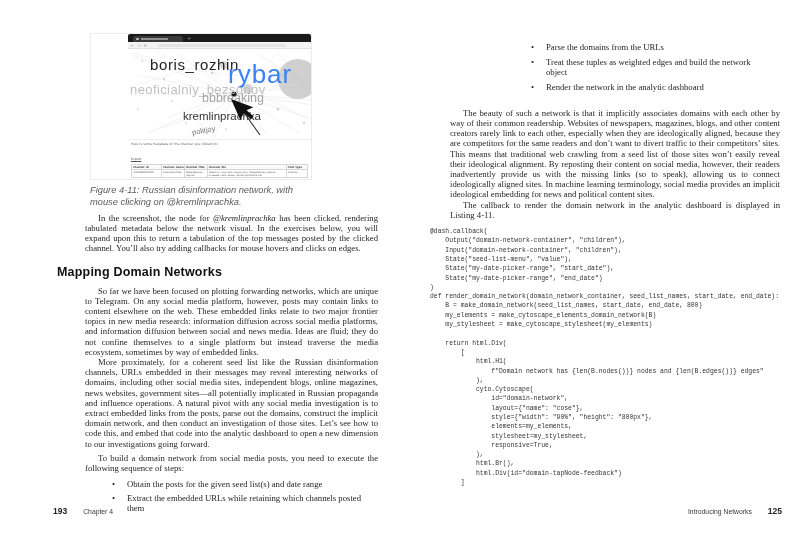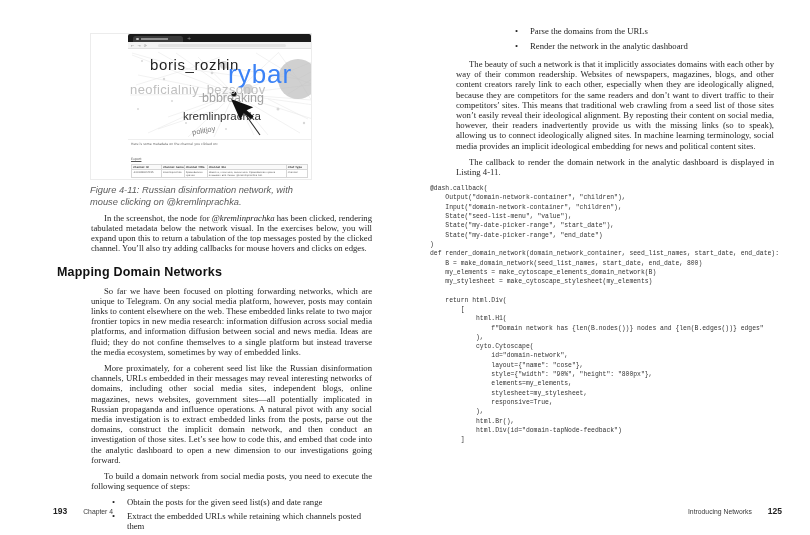--- a/index.html
+++ b/index.html
@@ -3,28 +3,28 @@
 <meta charset="utf-8">
 <style>
   html,body{margin:0;padding:0;background:#ffffff;}
   .spread{position:relative;width:810px;height:535px;background:#ffffff;overflow:hidden;
           font-family:"Liberation Serif",serif;color:#262626;}
 
   
   .col-left{position:absolute;left:85px;top:33px;width:293px;}
   .col-right{position:absolute;left:450px;top:26px;width:330px;}
 
-  p.body{font-size:8.7px;line-height:10.2px;text-align:justify;text-indent:13px;margin:6px;}
+  p.body{font-size:8.7px;line-height:10.2px;text-align:justify;text-indent:13px;margin:0;}
   h2.ahead{font-family:"Liberation Sans",sans-serif;font-weight:700;font-size:12.5px;color:#111;
            margin:11px 0 7px -28px;letter-spacing:.2px;}
 
   ul.blist{list-style:none;margin:6px 0 0 0;padding:0 0 0 42px;}
   ul.blist li{position:relative;font-size:8.7px;line-height:10.2px;margin-bottom:3.5px;text-align:left;}
   ul.blist li::before{content:"\2022";position:absolute;left:-15px;color:#262626;}
-  .col-right ul.blist{margin:0;padding-left:80px;}
+  .col-right ul.blist{margin:16px;padding-left:80px;}
   .col-right ul.blist li{margin-bottom:4.5px;}
 
   
   figure.fig{margin:0 0 0 5px;width:222px;}
   .browser{width:222px;border:0.5px solid #ececec;box-sizing:border-box;padding-left:37px;}
   .b-tabbar{height:8px;background:#1a1a1a;position:relative;border-radius:2px 2px 0 0;}
   .b-tab{position:absolute;left:5px;top:1.5px;width:50px;height:6.5px;background:#3a3a3a;
          border-radius:2.5px 2.5px 0 0;}
   .b-fav{position:absolute;left:3px;top:2px;width:2.5px;height:2.5px;background:#c0c0c0;border-radius:50%;}
   .b-tabline{position:absolute;left:8px;top:2.6px;width:27px;height:1.6px;background:#8f8f8f;}
@@ -209,20 +209,21 @@
     </ul>
   </section>
 
   <footer class="footer-left">
     <span class="f-num">193</span><span class="f-label">Chapter 4</span>
   </footer>
 
   <section class="col-right">
     <ul class="blist">
       <li>Parse the domains from the URLs</li>
+      <li>Treat these tuples as weighted edges and build the network object</li>
       <li>Render the network in the analytic dashboard</li>
     </ul>
 
     <p class="body" style="margin-top:8px;">The beauty of such a network is that it implicitly associates domains with each other by way of their common readership. Websites of newspapers, magazines, blogs, and other content creators rarely link to each other, especially when they are ideologically aligned, because they are competitors for the same readers and don’t want to divert traffic to their competitors’ sites. This means that traditional web crawling from a seed list of those sites won’t easily reveal their ideological alignment. By reposting their content on social media, however, their readers inadvertently provide us with the missing links (so to speak), allowing us to connect ideologically aligned sites. In machine learning terminology, social media provides an implicit ideological embedding for news and political content sites.</p>
     <p class="body">The callback to render the domain network in the analytic dashboard is displayed in Listing 4-11.</p>
 
     <pre class="code">@dash.callback(
     Output("domain-network-container", "children"),
     Input("domain-network-container", "children"),
     State("seed-list-menu", "value"),

